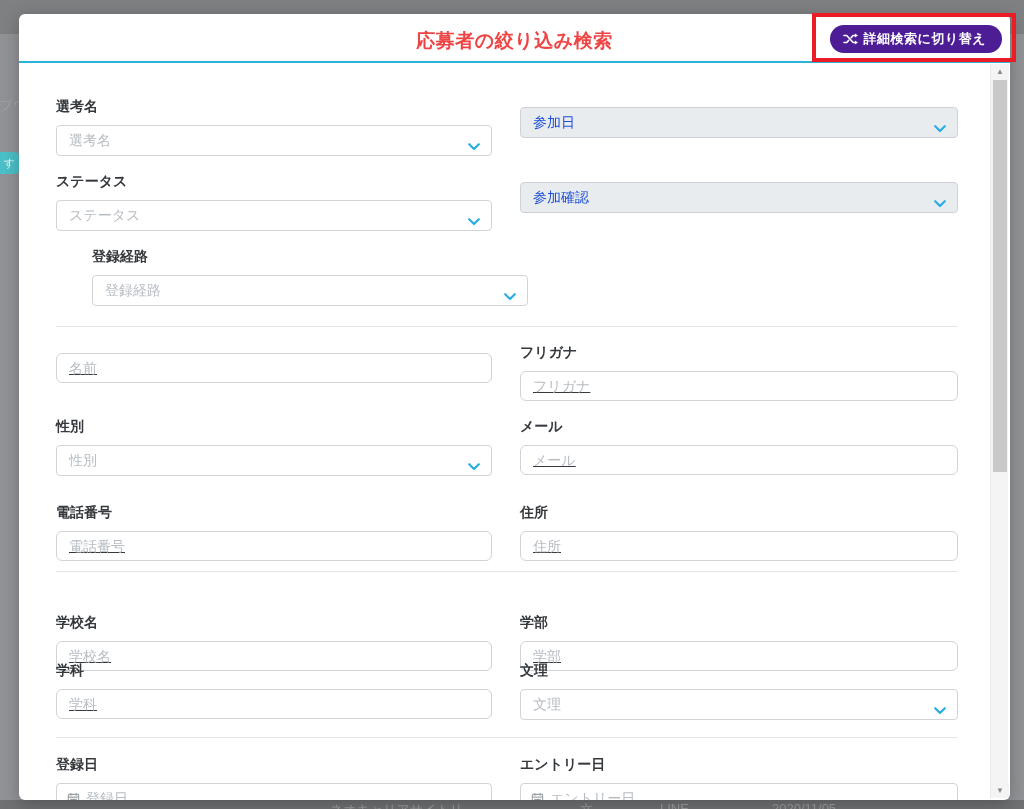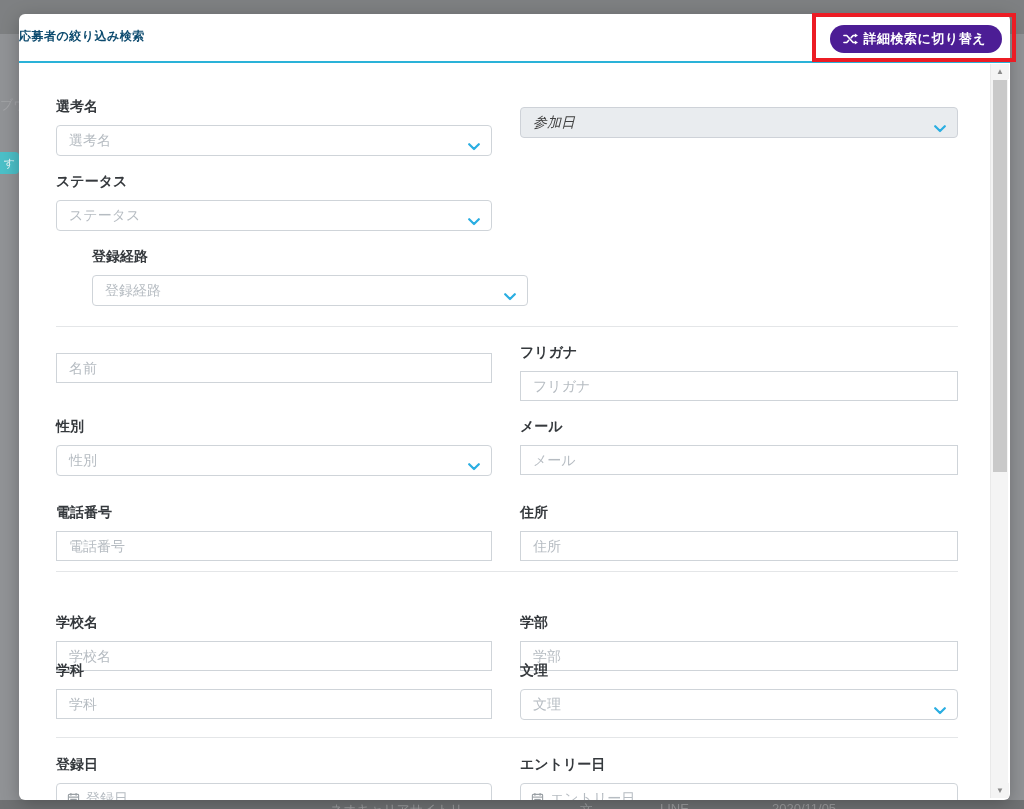--- a/index.html
+++ b/index.html
@@ -12,43 +12,43 @@
   .bg-bottom-band { position:absolute; left:0; top:800px; width:1024px; height:9px; background:#6f7173; overflow:hidden; }
   .bg-bottom-band span { position:absolute; top:1px; color:#9b9c9e; font-size:13px; white-space:nowrap; }
   .bg-frag-text { position:absolute; left:0; top:96px; width:19px; overflow:hidden; color:#a4a5a8; font-size:13px; white-space:nowrap; }
   .bg-frag-btn { position:absolute; left:0; top:152px; width:19px; height:22px; background:#4cc0c8; border-radius:0 4px 4px 0;
     color:#eef9fa; font-size:11px; line-height:22px; text-align:center; overflow:hidden; }
 
   
   .modal { position:absolute; left:19px; top:14px; width:991px; height:786px; background:#ffffff;
     border-radius:6px; overflow:hidden; box-shadow:0 4px 18px rgba(0,0,0,.25); }
   .modal-header { position:relative; height:49px; border-bottom:2px solid #2ab2d8; }
-  .modal-title { position:absolute; left:0; right:0; top:14px; text-align:left;
-    color:#0c4a6e; font-size:12px; font-weight:700; letter-spacing:.5px; }
+  .modal-title { position:absolute; left:0; right:0; top:14px; text-align:center;
+    color:#ef4444; font-size:19px; font-weight:700; letter-spacing:.5px; }
   .switch-btn { position:absolute; top:11px; right:8px; height:28px; padding:0 16px 0 13px;
     background:#4c1d95; color:#ffffff; border:none; border-radius:14px;
     font-family:inherit; font-size:13px; font-weight:700; letter-spacing:.5px;
     display:flex; align-items:center; gap:6px; cursor:pointer; }
   .switch-btn svg { display:block; }
 
   
   .modal-body { position:absolute; left:0; top:51px; right:0; bottom:0; }
   .field { position:absolute; }
   .colL { left:37px; width:436px; }
   .colR { left:501px; width:438px; }
   .flabel { font-size:14px; font-weight:700; color:#35393d; line-height:18px; white-space:nowrap; }
   .control { margin-top:10px; width:100%; height:31px; border:1px solid #cfd4d9; border-radius:4px;
     background:#fff; position:relative; }
   .select { cursor:pointer; }
   .select .ph { position:absolute; left:12px; top:6px; font-size:14px; color:#b6bcc2; }
   .select .chev { position:absolute; right:11px; top:11px; }
   .select.disabled { background:#e9ecef; border-color:#ced2d8; }
-  .select.disabled .ph { color:#404040;font-style:italic; }
+  .select.disabled .ph { color:#1d4ed8; }
   input.tinput { display:block; margin-top:10px; width:100%; height:30px; border:1px solid #cfd4d9;
-    border-radius:0; font-family:inherit; font-size:14px; color:#35393d; padding:0 12px; outline:none; }
+    border-radius:6px; font-family:inherit; font-size:14px; color:#35393d; padding:0 12px; outline:none;text-decoration:underline; }
   input.tinput::placeholder { color:#b6bcc2; opacity:1; }
   .dinput { margin-top:10px; width:100%; height:30px; border:1px solid #cfd4d9; border-radius:4px;
     background:#fff; position:relative; display:flex; align-items:center; }
   .dinput .cal { margin-left:10px; display:flex; }
   .dinput input { border:none; outline:none; flex:1; height:26px; font-family:inherit; font-size:14px;
     padding:0 6px; color:#35393d; background:transparent; }
   .dinput input::placeholder { color:#b6bcc2; opacity:1; }
   .divider { position:absolute; left:37px; width:902px; height:1px; background:#e4e6e8; }
 
   
@@ -124,20 +124,26 @@
     <div class="field colL r2">
       <div class="flabel">ステータス</div>
       <div class="control select">
         <span class="ph">ステータス</span>
         <span class="chev"><svg width="12" height="8" viewBox="0 0 12 8">
               <polyline points="1.2,1.2 6,6 10.8,1.2" fill="none" stroke="#2aaee2" stroke-width="2.2" stroke-linecap="round" stroke-linejoin="round"></polyline>
             </svg></span>
       </div>
     </div>
     <div class="field colR r2">
+      <div class="control select disabled">
+        <span class="ph">参加確認</span>
+        <span class="chev"><svg width="12" height="8" viewBox="0 0 12 8">
+              <polyline points="1.2,1.2 6,6 10.8,1.2" fill="none" stroke="#2aaee2" stroke-width="2.2" stroke-linecap="round" stroke-linejoin="round"></polyline>
+            </svg></span>
+      </div>
     </div>
 
     <div class="field colL r3">
       <div class="flabel">登録経路</div>
       <div class="control select">
         <span class="ph">登録経路</span>
         <span class="chev"><svg width="12" height="8" viewBox="0 0 12 8">
               <polyline points="1.2,1.2 6,6 10.8,1.2" fill="none" stroke="#2aaee2" stroke-width="2.2" stroke-linecap="round" stroke-linejoin="round"></polyline>
             </svg></span>
       </div>

